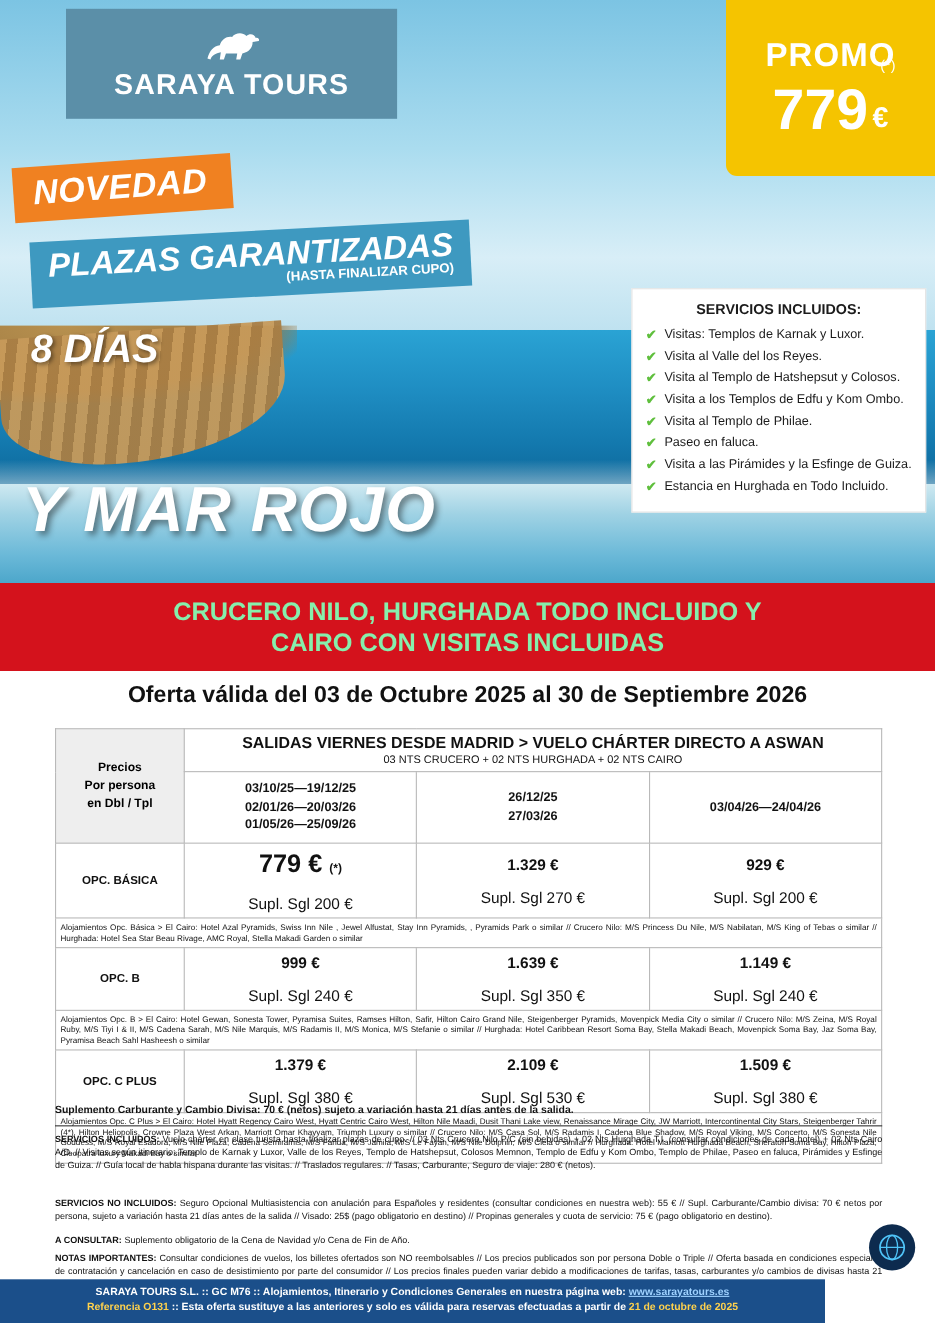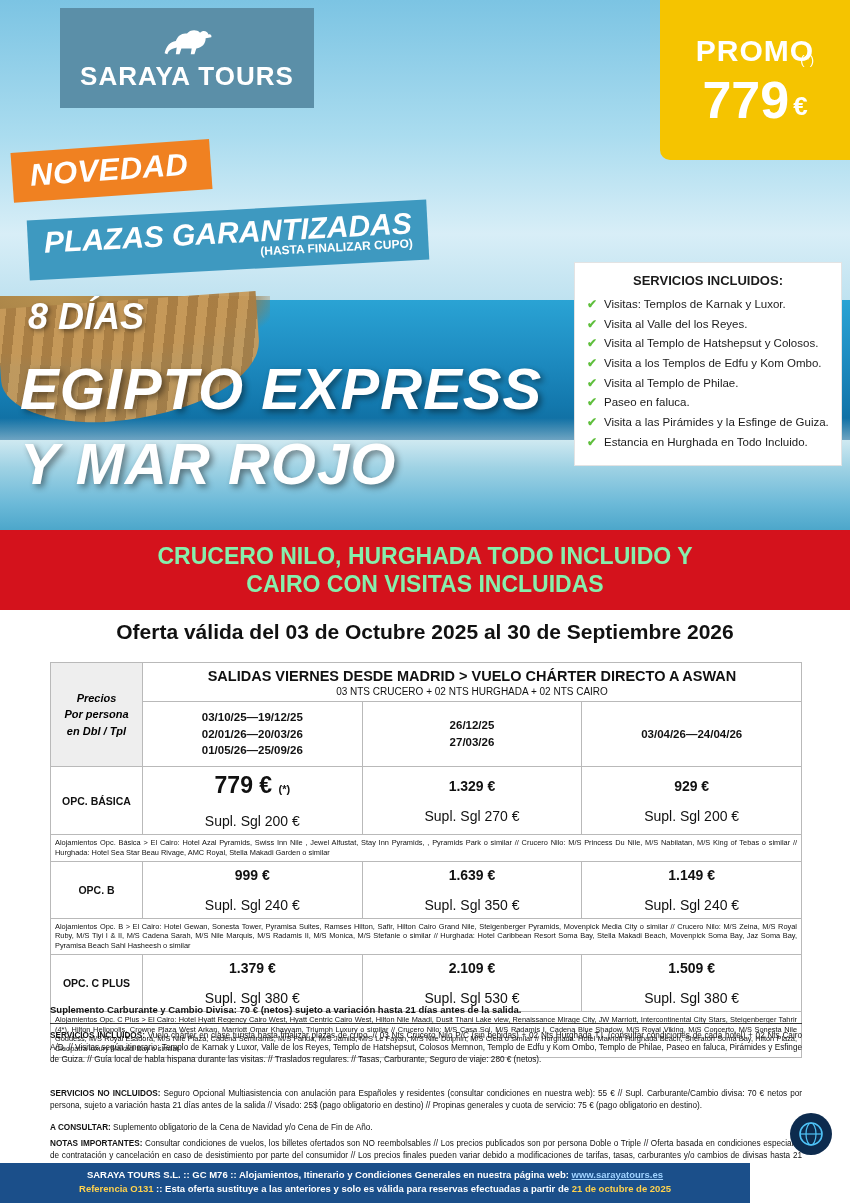--- a/index.html
+++ b/index.html
@@ -44,21 +44,21 @@
     opacity: 0.95;
   }
   .palm-leaf {
     position:absolute; top:296px; left:-30px; width:300px; height:70px;
     background: radial-gradient(ellipse at 30% 0%, #b8914f 0%, #9a7640 60%, rgba(154,118,64,0) 75%);
   }
 
   
   .logo-box {
     position:absolute; top:8px; left:60px;
-    width:254px; height:100px;
+    width:301px; height:100px;
     background:#5b8fa8;
     display:flex; flex-direction:column; align-items:center; justify-content:center;
     gap:2px;
   }
   .logo-mark { width:56px; height:34px; }
   .logo-text {
     color:#ffffff; font-size:26px; font-weight:bold; letter-spacing:1px;
   }
 
   
@@ -155,22 +155,22 @@
     text-align:center; font-size:21px; font-weight:bold; color:#111;
   }
 
   
   .table-wrap {
     position:absolute; top:662px; left:50px; width:752px;
   }
   table.price { border-collapse:collapse; width:752px; table-layout:fixed; }
   table.price td, table.price th { border:1px solid #b9b9b9; }
   .hdr-left {
-    width:92px; background:#eeeeee; text-align:center; vertical-align:middle;
-    font-size:11px; font-weight:bold; line-height:1.5; padding:4px;font-style:italic;
+    width:117px; background:#eeeeee; text-align:center; vertical-align:middle;
+    font-size:11px; font-weight:bold; line-height:1.5; padding:4px;
   }
   .hdr-main {
     background:#ffffff; text-align:center; padding:5px 2px 4px 2px;
   }
   .hdr-main .l1 { font-size:14.5px; font-weight:bold; color:#111; }
   .hdr-main .l2 { font-size:10px; font-weight:normal; color:#111; margin-top:2px;}
   .datecell {
     text-align:center; font-size:11.5px; font-weight:bold; line-height:1.45;
     padding:7px 4px; color:#111;
   }
@@ -243,21 +243,20 @@
   </div>
 
   <div class="ribbon-novedad">NOVEDAD</div>
 
   <div class="ribbon-plazas">
     <span>PLAZAS GARANTIZADAS</span>
     <span class="sub">(HASTA FINALIZAR CUPO)</span>
   </div>
 
   <div class="dias">8 DÍAS</div>
-  <div class="title1">EGIPTO EXPRESS</div>
   <div class="title2">Y MAR ROJO</div>
 
   <div class="services">
     <h3>SERVICIOS INCLUIDOS:</h3>
     <ul>
       <li><span class="check">✔</span><span>Visitas: Templos de Karnak y Luxor.</span></li>
       <li><span class="check">✔</span><span>Visita al Valle del los Reyes.</span></li>
       <li><span class="check">✔</span><span>Visita al Templo de Hatshepsut y Colosos.</span></li>
       <li><span class="check">✔</span><span>Visita a los Templos de Edfu y Kom Ombo.</span></li>
       <li><span class="check">✔</span><span>Visita al Templo de Philae.</span></li>

